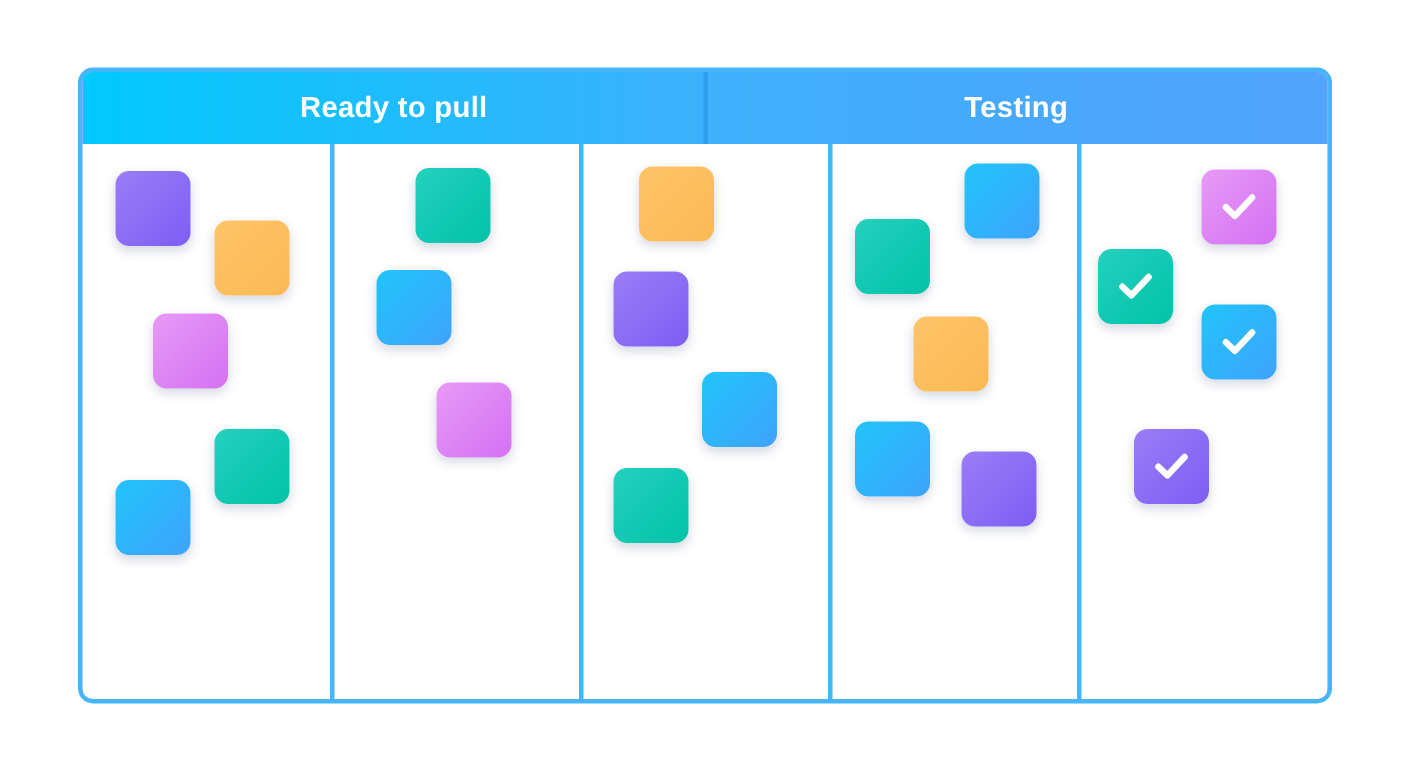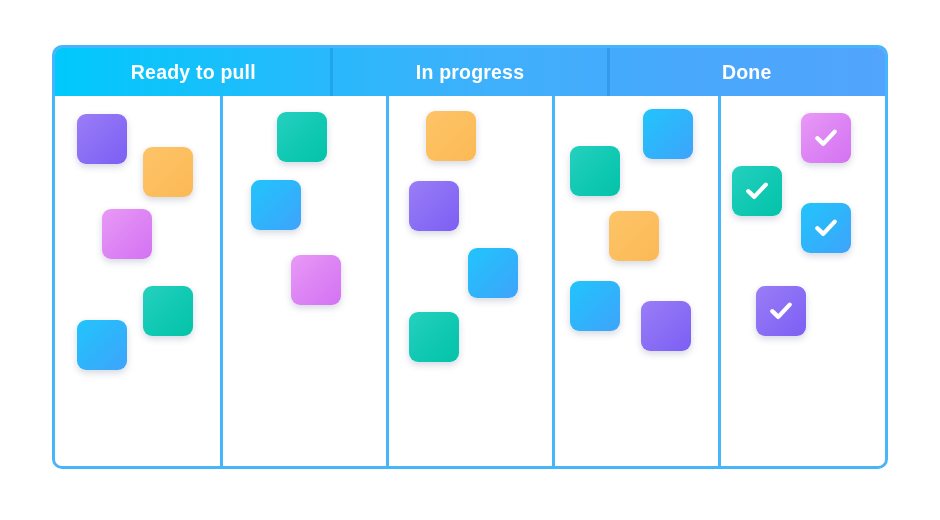--- a/index.html
+++ b/index.html
@@ -125,24 +125,21 @@
 <body>
 
 <div id="board-wrap">
   <div id="board">
 
     <div id="header-row">
         <div class="col-head">
           <span>Ready to pull</span>
         </div>
         <div class="col-head">
-          <span>In progress</span>
-        </div>
-        <div class="col-head">
-          <span>Done</span>
+          <span>Testing</span>
         </div>
       </div>
 
     <div id="body-row">
         <div class="col-body">
           <div class="card purple" style="left: 22px; top: 18px;"></div>
           <div class="card orange" style="left: 88px; top: 51px;"></div>
           <div class="card pink" style="left: 47px; top: 113px;"></div>
           <div class="card teal" style="left: 88px; top: 190px;"></div>
           <div class="card blue" style="left: 22px; top: 224px;"></div>

